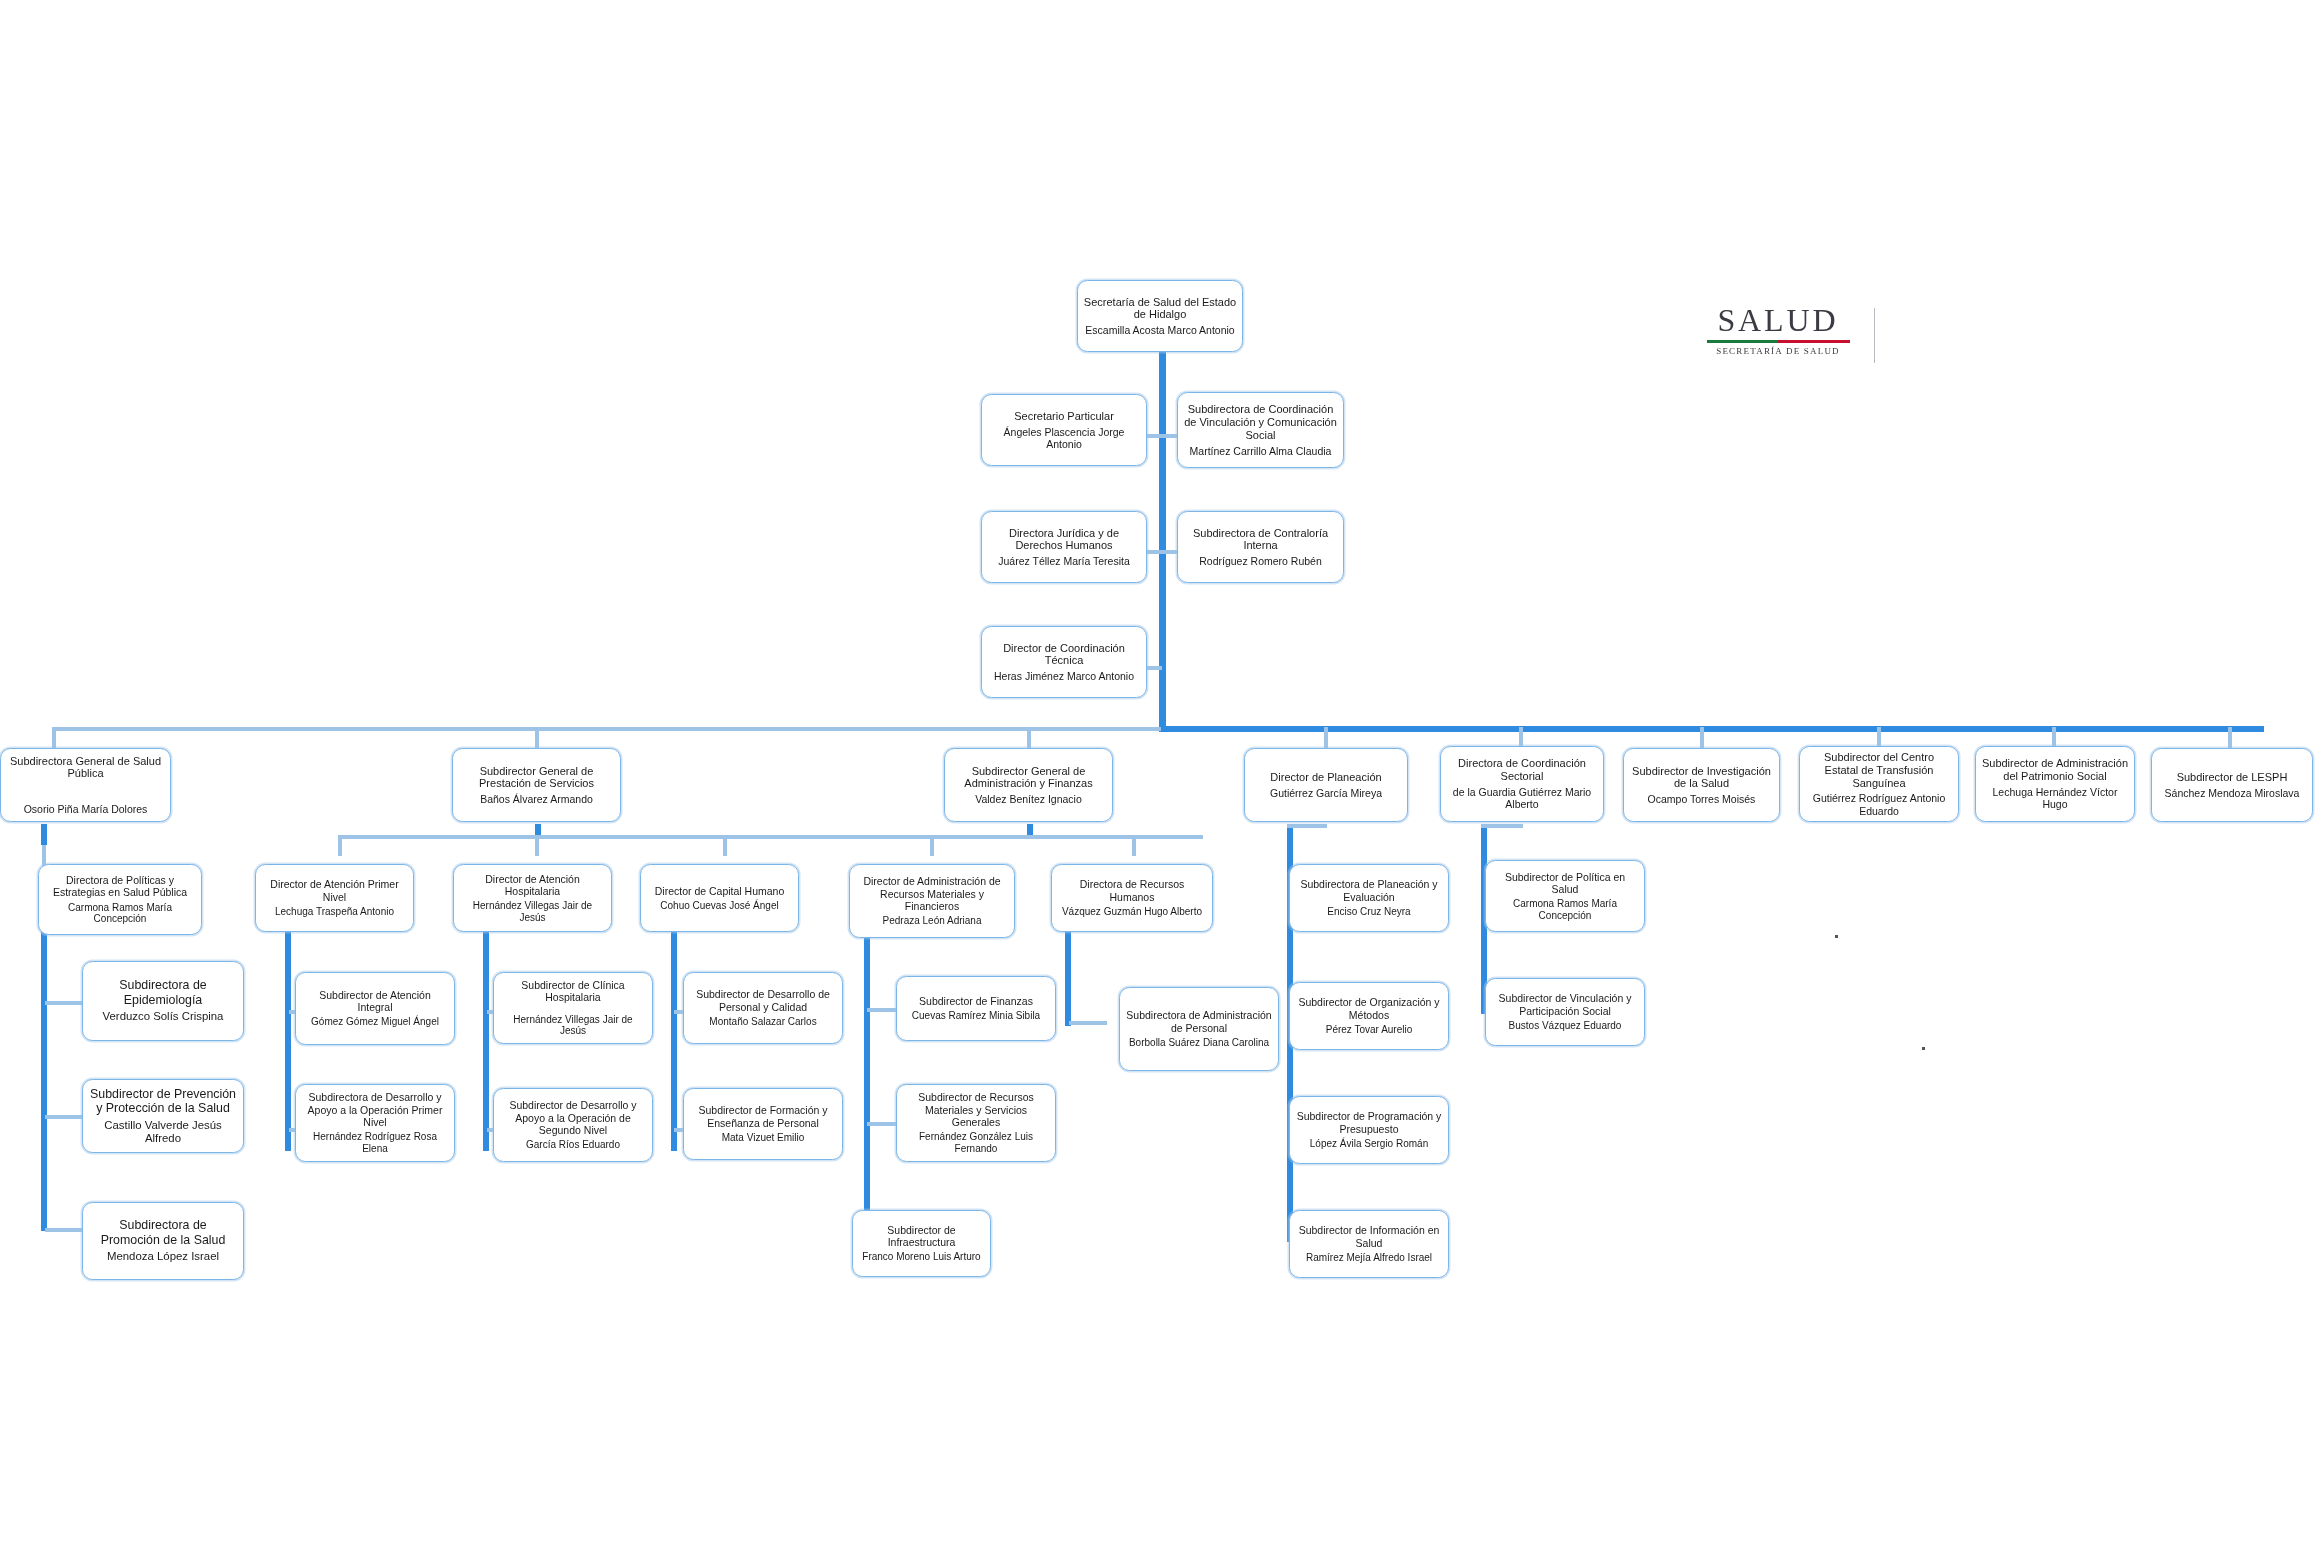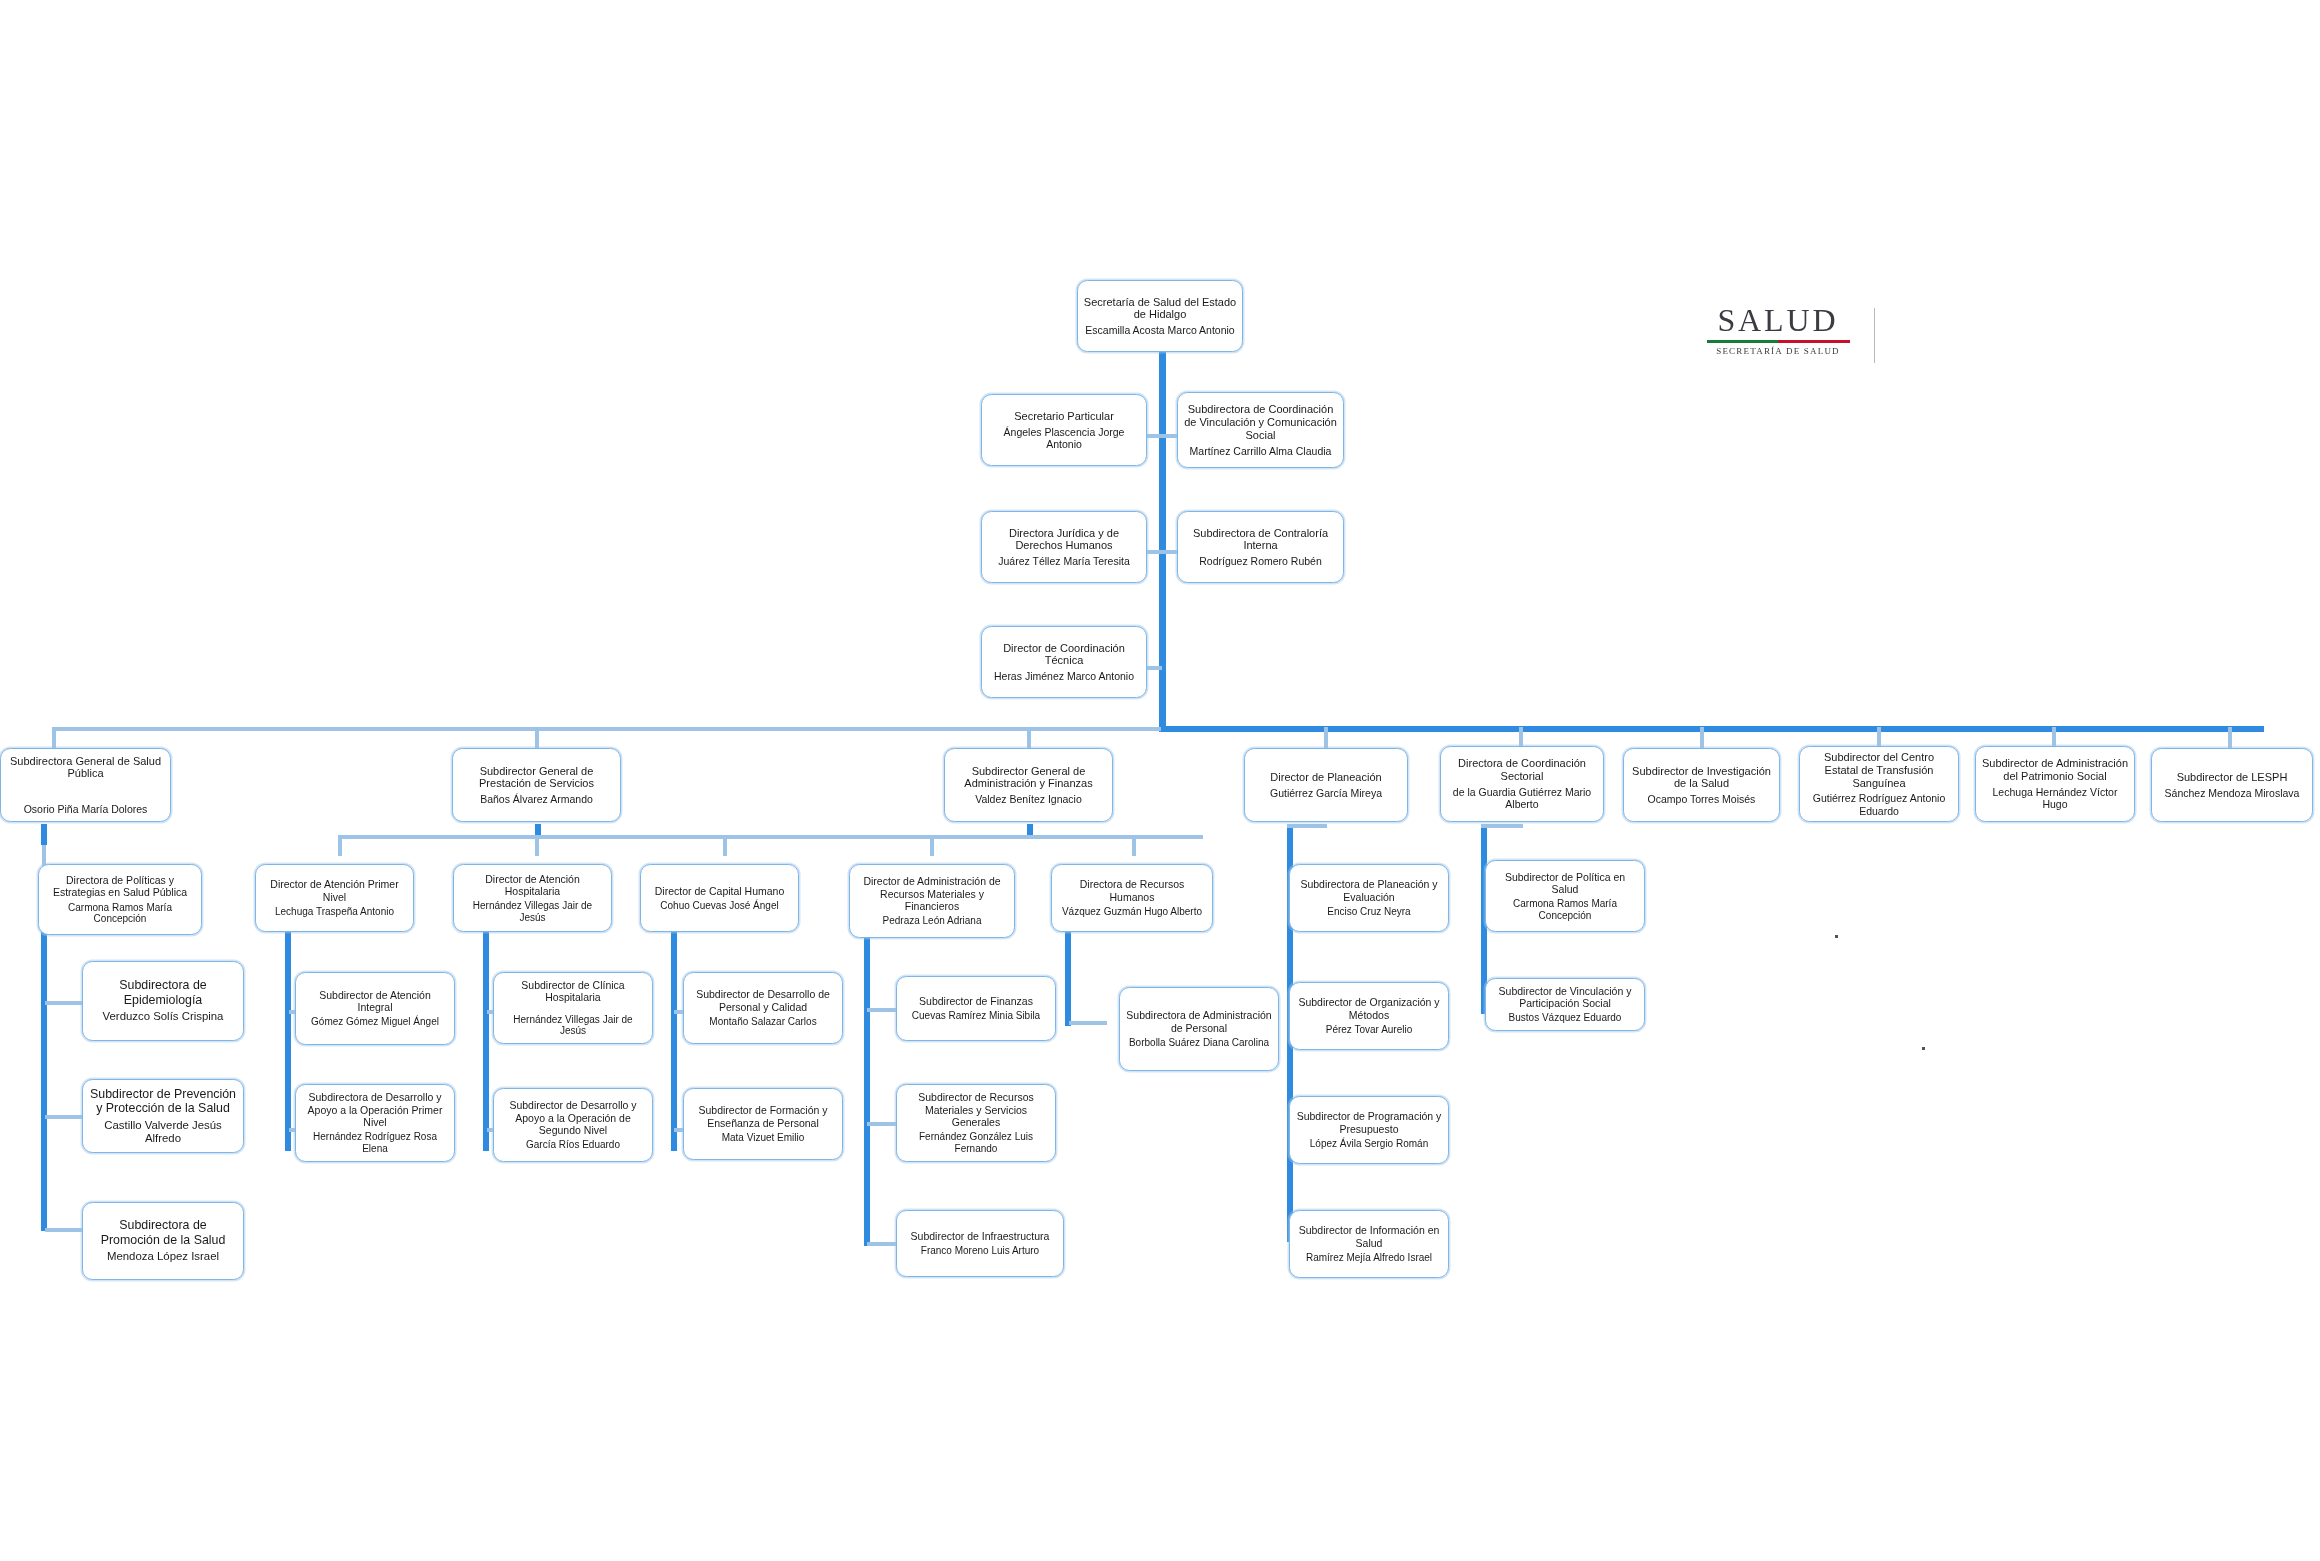--- a/index.html
+++ b/index.html
@@ -286,21 +286,21 @@
   </div>
 
   <div class="node t-l4" style="left:896px;top:976px;width:160px;height:65px;">
     <span class="title">Subdirector de Finanzas</span>
     <span class="person">Cuevas Ramírez Minia Sibila</span>
   </div>
   <div class="node t-l4" style="left:896px;top:1084px;width:160px;height:78px;">
     <span class="title">Subdirector de Recursos Materiales y Servicios Generales</span>
     <span class="person">Fernández González Luis Fernando</span>
   </div>
-  <div class="node t-l4" style="left:896px;top:1210px;width:168px;height:67px;">
+  <div class="node t-l4" style="left:852px;top:1210px;width:139px;height:67px;">
     <span class="title">Subdirector de Infraestructura</span>
     <span class="person">Franco Moreno Luis Arturo</span>
   </div>
 
   <div class="node t-l4" style="left:1096px;top:987px;width:160px;height:84px;margin-left:23px;">
     <span class="title">Subdirectora de Administración de Personal</span>
     <span class="person">Borbolla Suárez Diana Carolina</span>
   </div>
 
   <div class="node t-l4" style="left:1289px;top:864px;width:160px;height:68px;">
@@ -317,21 +317,21 @@
   </div>
   <div class="node t-l4" style="left:1289px;top:1210px;width:160px;height:68px;">
     <span class="title">Subdirector de Información en Salud</span>
     <span class="person">Ramírez Mejía Alfredo Israel</span>
   </div>
 
   <div class="node t-l4" style="left:1485px;top:860px;width:160px;height:72px;">
     <span class="title">Subdirector de Política en Salud</span>
     <span class="person">Carmona Ramos María Concepción</span>
   </div>
-  <div class="node t-l4" style="left:1485px;top:978px;width:160px;height:53px;">
+  <div class="node t-l4" style="left:1485px;top:978px;width:160px;height:68px;">
     <span class="title">Subdirector de Vinculación y Participación Social</span>
     <span class="person">Bustos Vázquez Eduardo</span>
   </div>
 
   <div id="logo" style="left:1702px;top:304px;width:152px;">
     <div class="word">SALUD</div>
     <div class="bars">
       <i style="background: rgb(26, 122, 60);"></i>
       <i style="background: rgb(200, 16, 46);"></i>
     </div>

